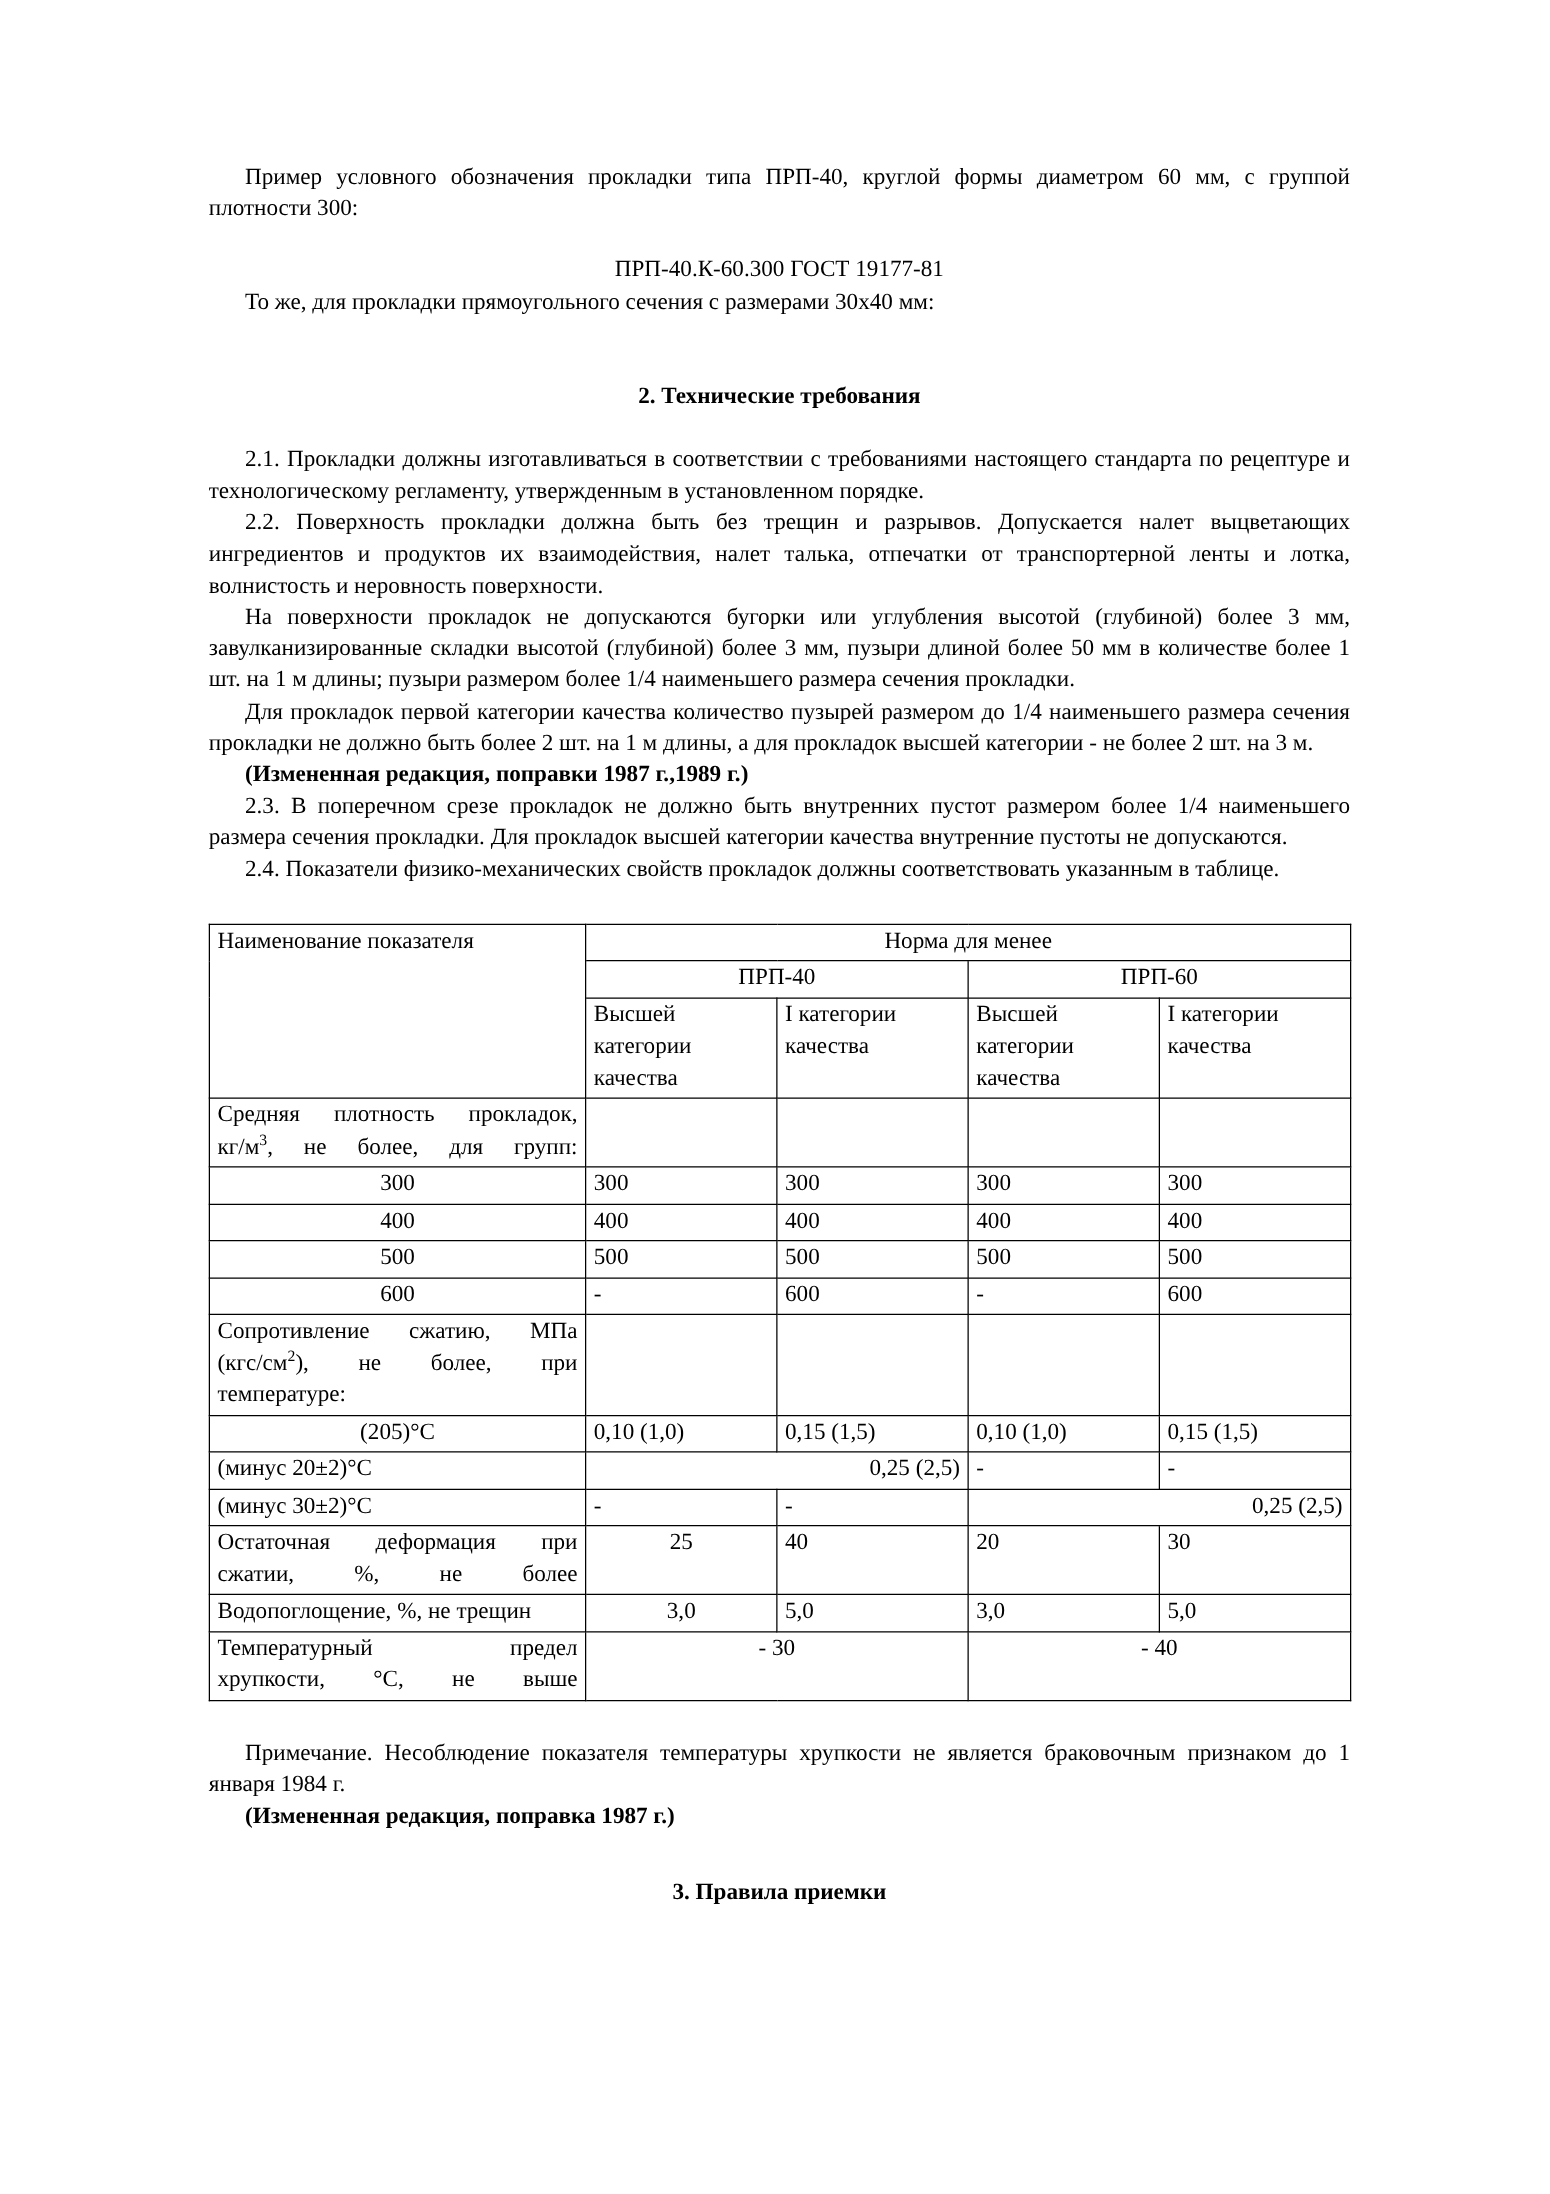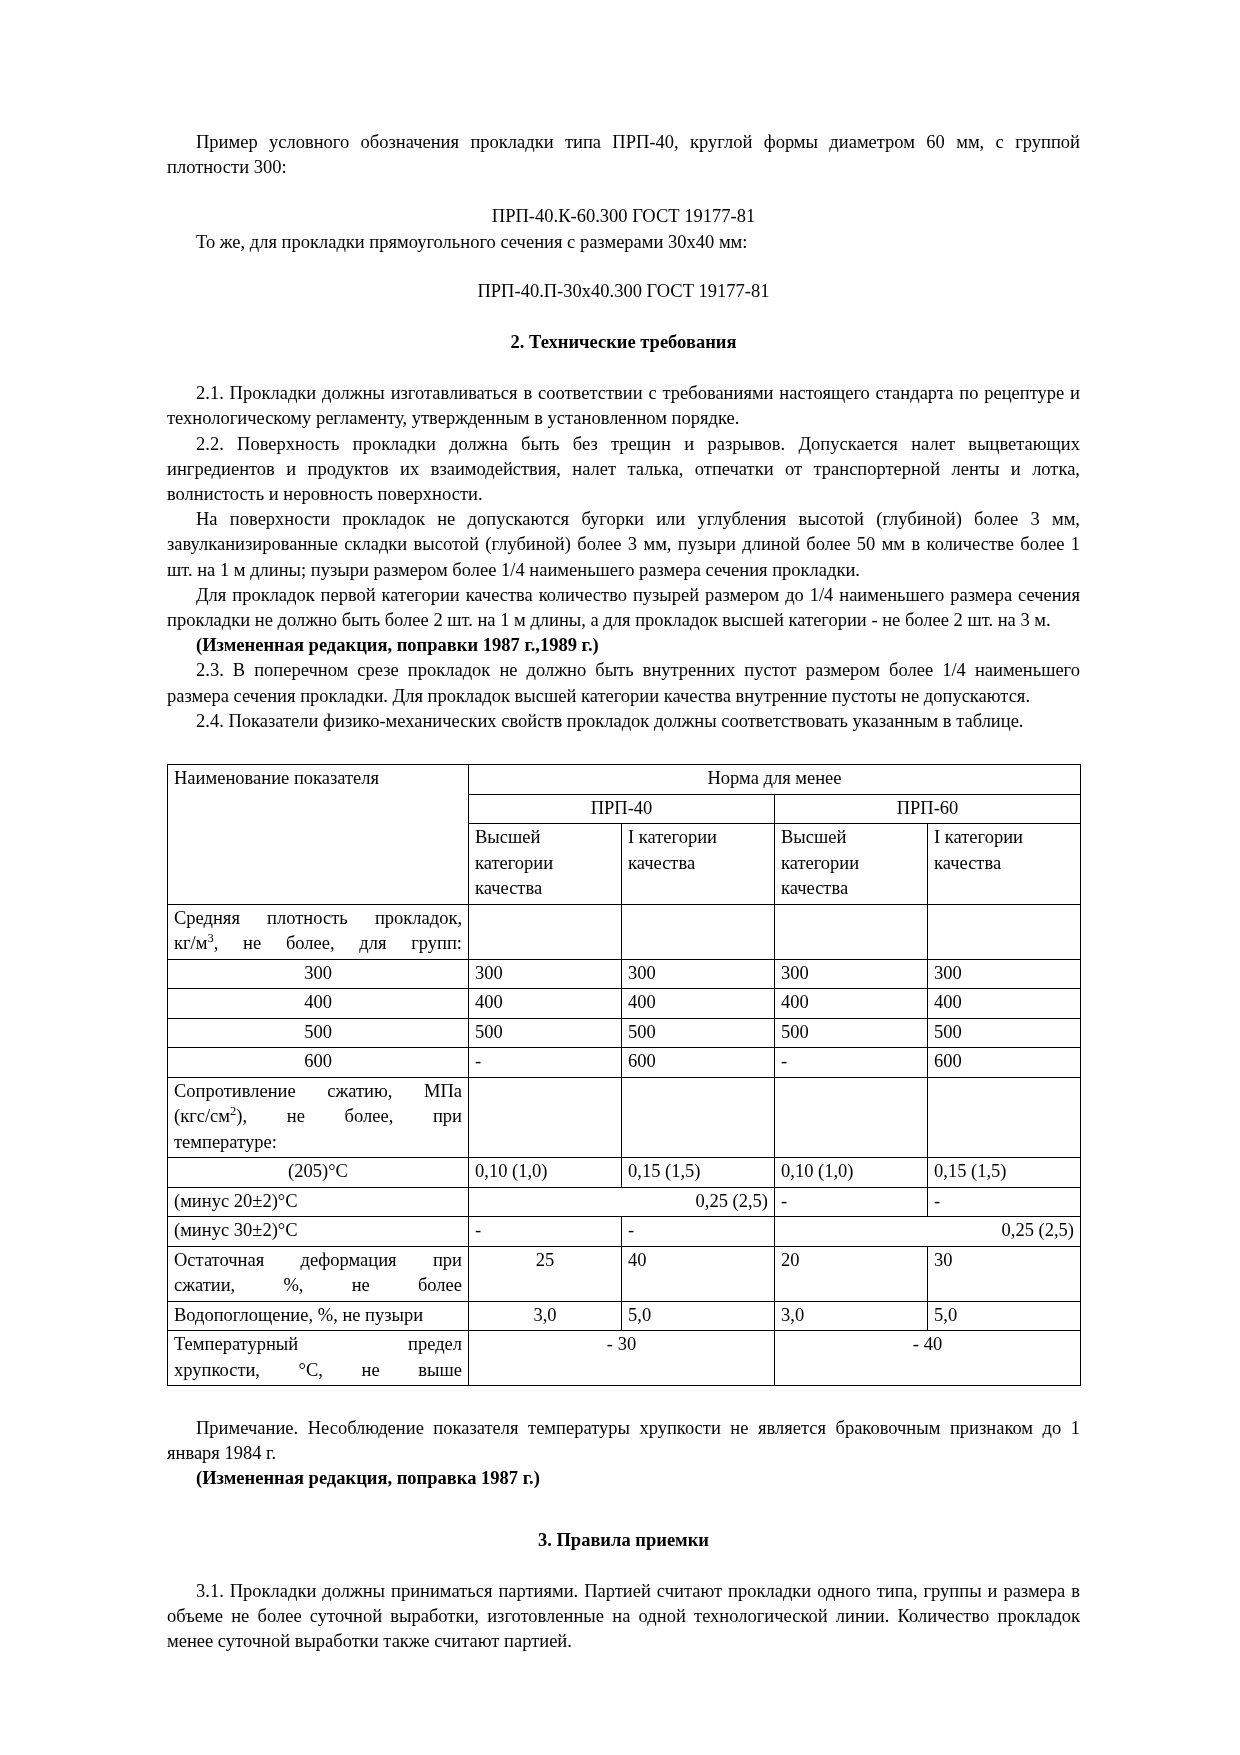--- a/index.html
+++ b/index.html
@@ -78,21 +78,20 @@
 
   <p class="ind">Пример условного обозначения прокладки типа ПРП-40, круглой формы диаметром 60 мм, с группой плотности 300:</p>
 
   <div class="sp-24"></div>
 
   <p class="center">ПРП-40.К-60.300 ГОСТ 19177-81</p>
   <p class="ind">То же, для прокладки прямоугольного сечения с размерами 30х40 мм:</p>
 
   <div class="sp-24"></div>
 
-  <p class="center">ПРП-40.П-30х40.300 ГОСТ 19177-81</p>
 
   <div class="sp-26"></div>
 
   <p class="heading">2. Технические требования</p>
 
   <div class="sp-26"></div>
 
   <p class="ind">2.1. Прокладки должны изготавливаться в соответствии с требованиями настоящего стандарта по рецептуре и технологическому регламенту, утвержденным в установленном порядке.</p>
   <p class="ind">2.2. Поверхность прокладки должна быть без трещин и разрывов. Допускается налет выцветающих ингредиентов и продуктов их взаимодействия, налет талька, отпечатки от транспортерной ленты и лотка, волнистость и неровность поверхности.</p>
   <p class="ind">На поверхности прокладок не допускаются бугорки или углубления высотой (глубиной) более 3 мм, завулканизированные складки высотой (глубиной) более 3 мм, пузыри длиной более 50 мм в количестве более 1 шт. на 1 м длины; пузыри размером более 1/4 наименьшего размера сечения прокладки.</p>
@@ -199,21 +198,21 @@
 
       <tr>
         <td class="nb-t jtext">Остаточная деформация при<br>сжатии, %, не более</td>
         <td class="nb-t ctr">25</td>
         <td class="nb-t">40</td>
         <td class="nb-t">20</td>
         <td class="nb-t">30</td>
       </tr>
 
       <tr>
-        <td> Водопоглощение, %, не пузыри</td>
+        <td> Водопоглощение, %, не трещин</td>
         <td class="ctr">3,0</td>
         <td>5,0</td>
         <td>3,0</td>
         <td>5,0</td>
       </tr>
 
       <tr>
         <td class="jtext">Температурный предел<br>хрупкости, °С, не выше</td>
         <td colspan="2" class="ctr">- 30</td>
         <td colspan="2" class="ctr">- 40</td>
@@ -225,15 +224,14 @@
 
   <p class="ind">Примечание. Несоблюдение показателя температуры хрупкости не является браковочным признаком до 1 января 1984 г.</p>
   <p class="ind bold">(Измененная редакция, поправка 1987 г.)</p>
 
   <div class="sp-36"></div>
 
   <p class="heading">3. Правила приемки</p>
 
   <div class="sp-26"></div>
 
-  <p class="ind">3.1. Прокладки должны приниматься партиями. Партией считают прокладки одного типа, группы и размера в объеме не более суточной выработки, изготовленные на одной технологической линии. Количество прокладок менее суточной выработки также считают партией.</p>
 
 </div>
 
 </body></html>

